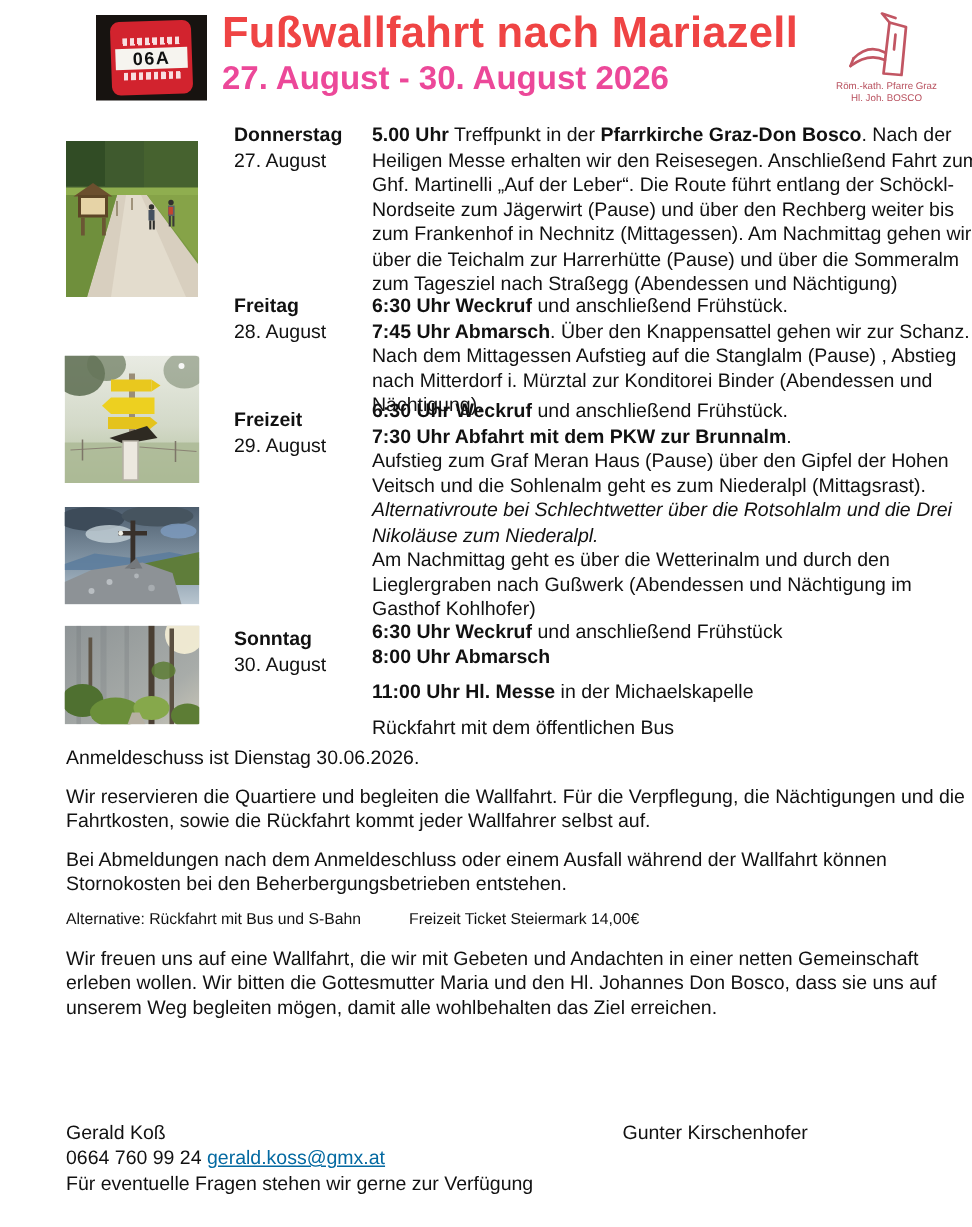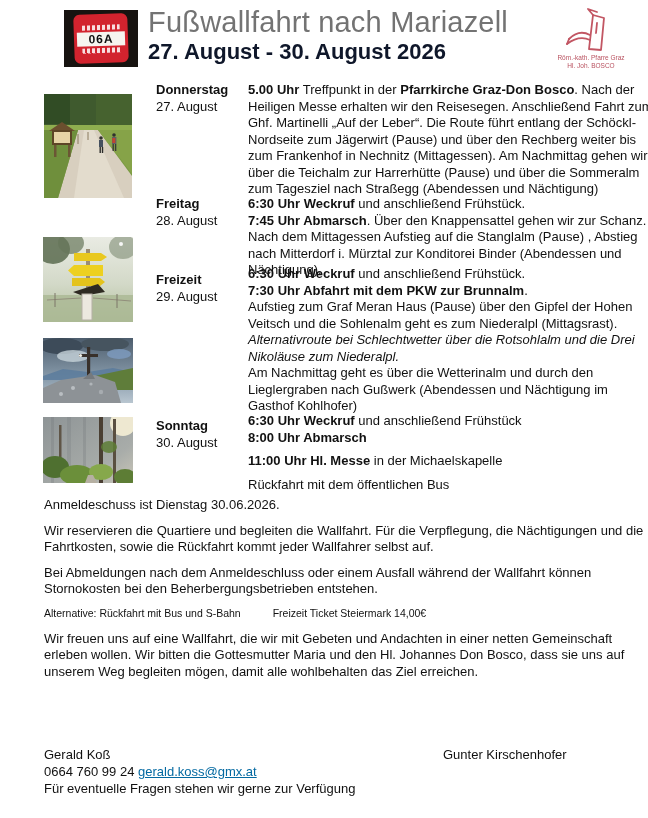--- a/index.html
+++ b/index.html
@@ -4,22 +4,22 @@
 <style>
   * { margin:0; padding:0; box-sizing:border-box; }
   html,body { background:#fff; }
   .page {
     position:relative; width:648px; height:818px; margin:0 auto;
     background:#ffffff; overflow:hidden;
     font-family:"Liberation Sans", sans-serif; color:#111;
   }
   
   .titles { position:absolute; left:148px; top:6px; }
-  .title   { font-size:29px; font-weight:400; letter-spacing:.2px; color:#737373; line-height:1.15; }
-  .subtitle{ font-size:22px; font-weight:700; color:#0f172a; line-height:1.2; }
+  .title   { font-size:29px; font-weight:700; letter-spacing:.2px; color:#ef4444; line-height:1.15; }
+  .subtitle{ font-size:22px; font-weight:700; color:#ec4899; line-height:1.2; }
 
   .marker-photo {
     position:absolute; left:64px; top:10px; width:74px; height:57px;
     background:#171310;
     background-image:radial-gradient(circle at 20% 30%, #3a2e24 0 3px, transparent 4px),
                      radial-gradient(circle at 80% 70%, #2e241c 0 4px, transparent 5px);
     display:flex; align-items:center; justify-content:center;
   }
   .marker-red {
     width:54px; height:49px; background:#d2232e; border-radius:6px;
@@ -64,21 +64,21 @@
 
   
   .info { position:absolute; left:44px; top:497px; width:601px; font-size:13px; line-height:16.5px; }
   .info p { margin:0 0 9px 0; }
   .alt-note { font-size:10.5px; line-height:13px; margin:1px 0 11px 0; color:#111; }
   .alt-note .ticket { margin-left:32px; }
 
   
   .footer { position:absolute; left:44px; top:746px; width:580px; font-size:13px; line-height:17px; }
   .signers { position:relative; }
-  .signer-right { position:absolute; left:399px; top:0;text-align:center; }
+  .signer-right { position:absolute; left:371px; top:0;text-align:center; }
   .email-link { color:#0369a1; text-decoration:underline; cursor:pointer; }
 </style>
 </head>
 <body>
 
 <div class="page">
 
   <div class="marker-photo">
     <div class="marker-red">
       <div class="marker-microtext"></div>

